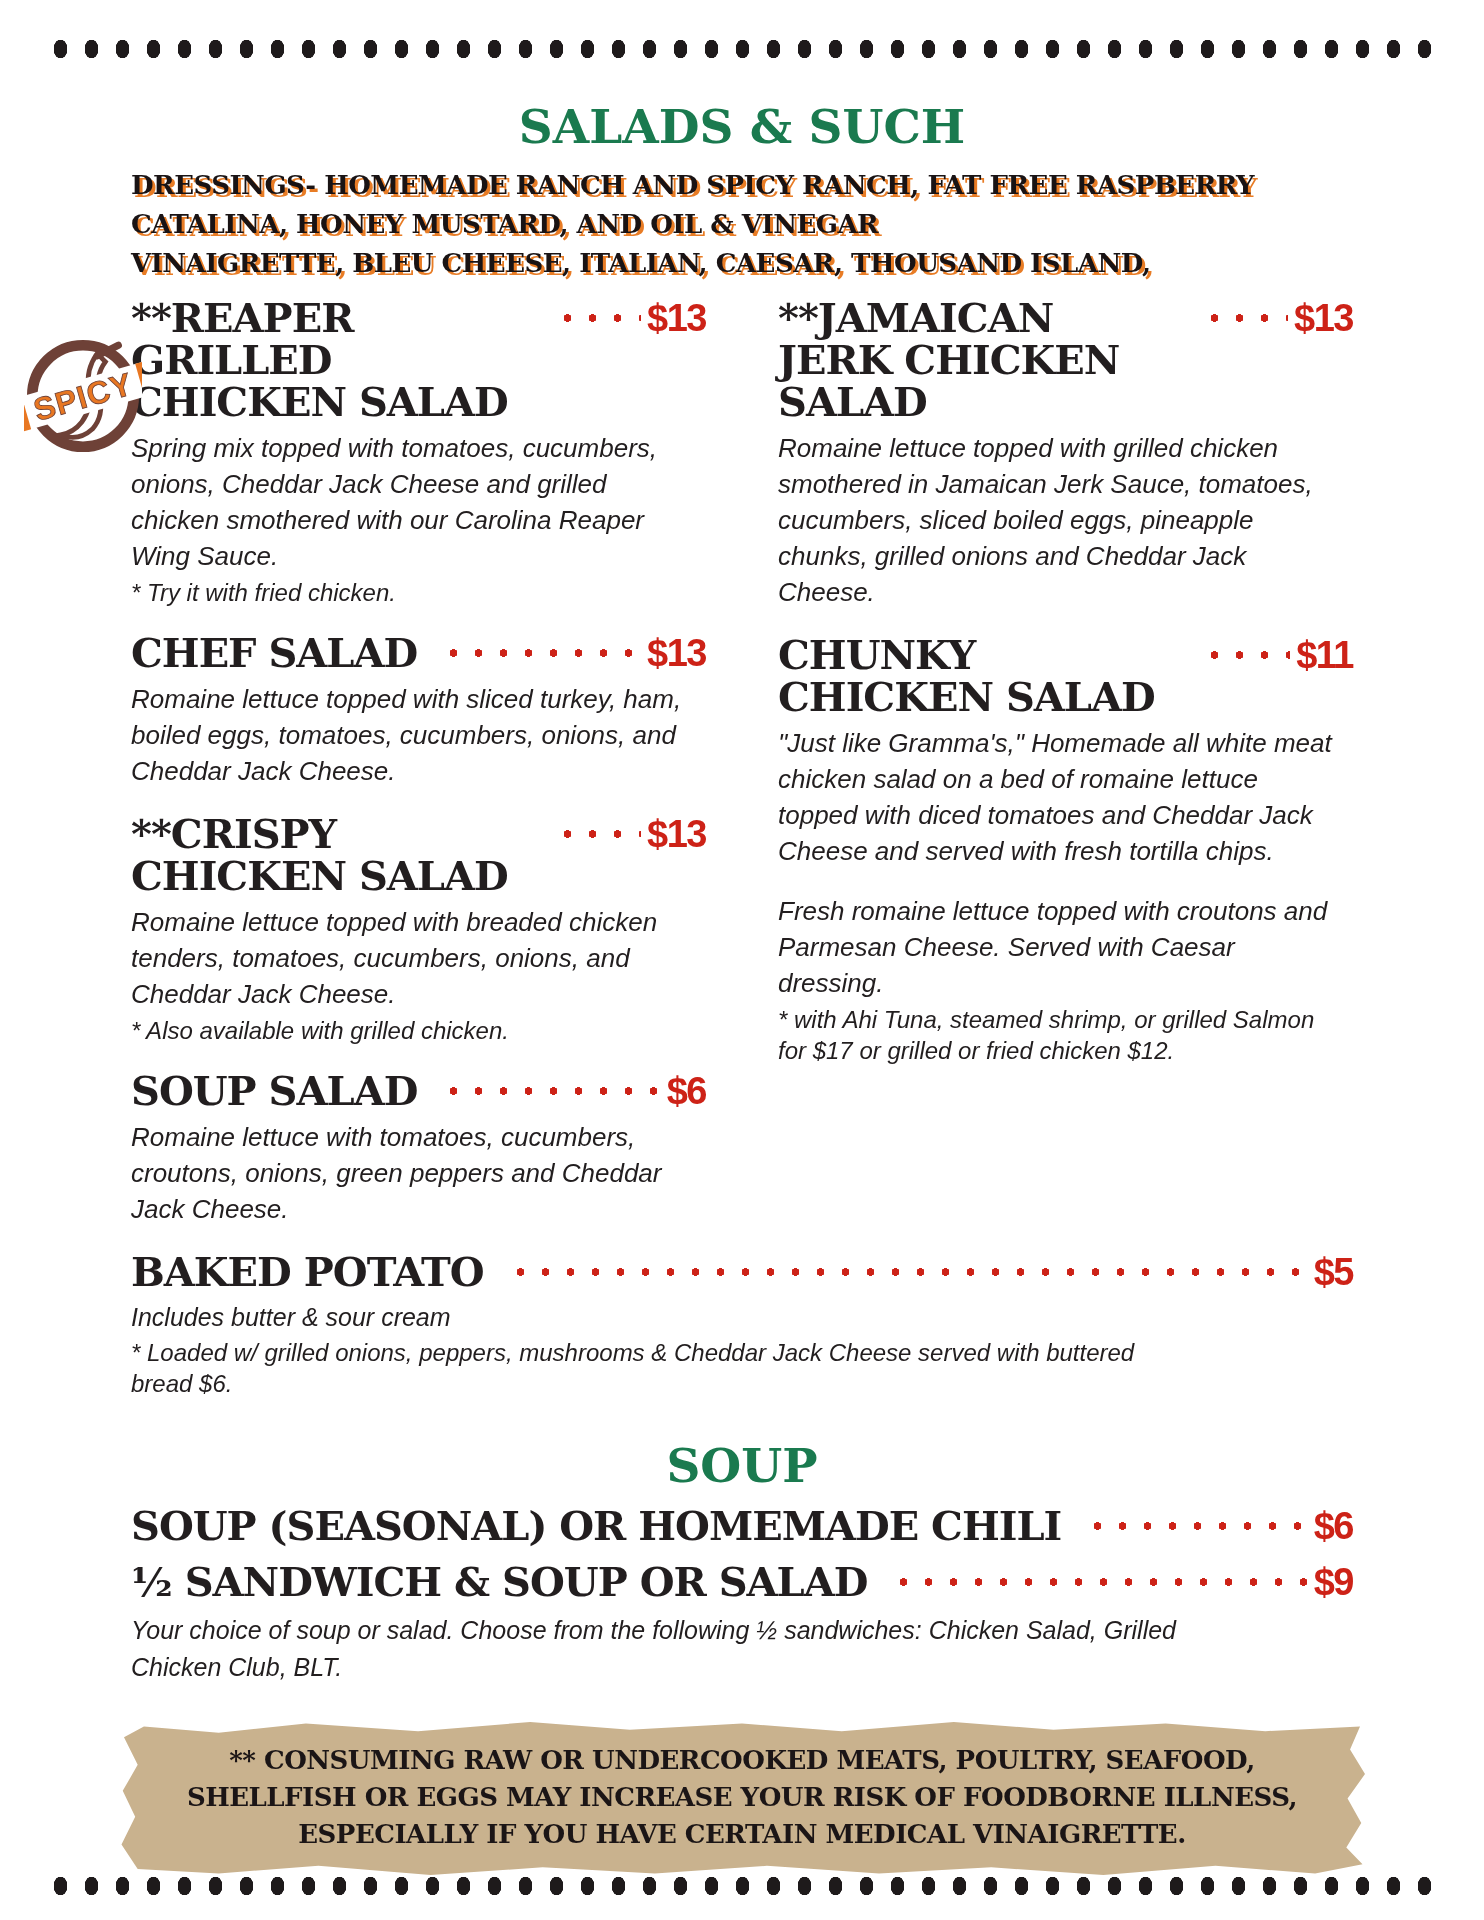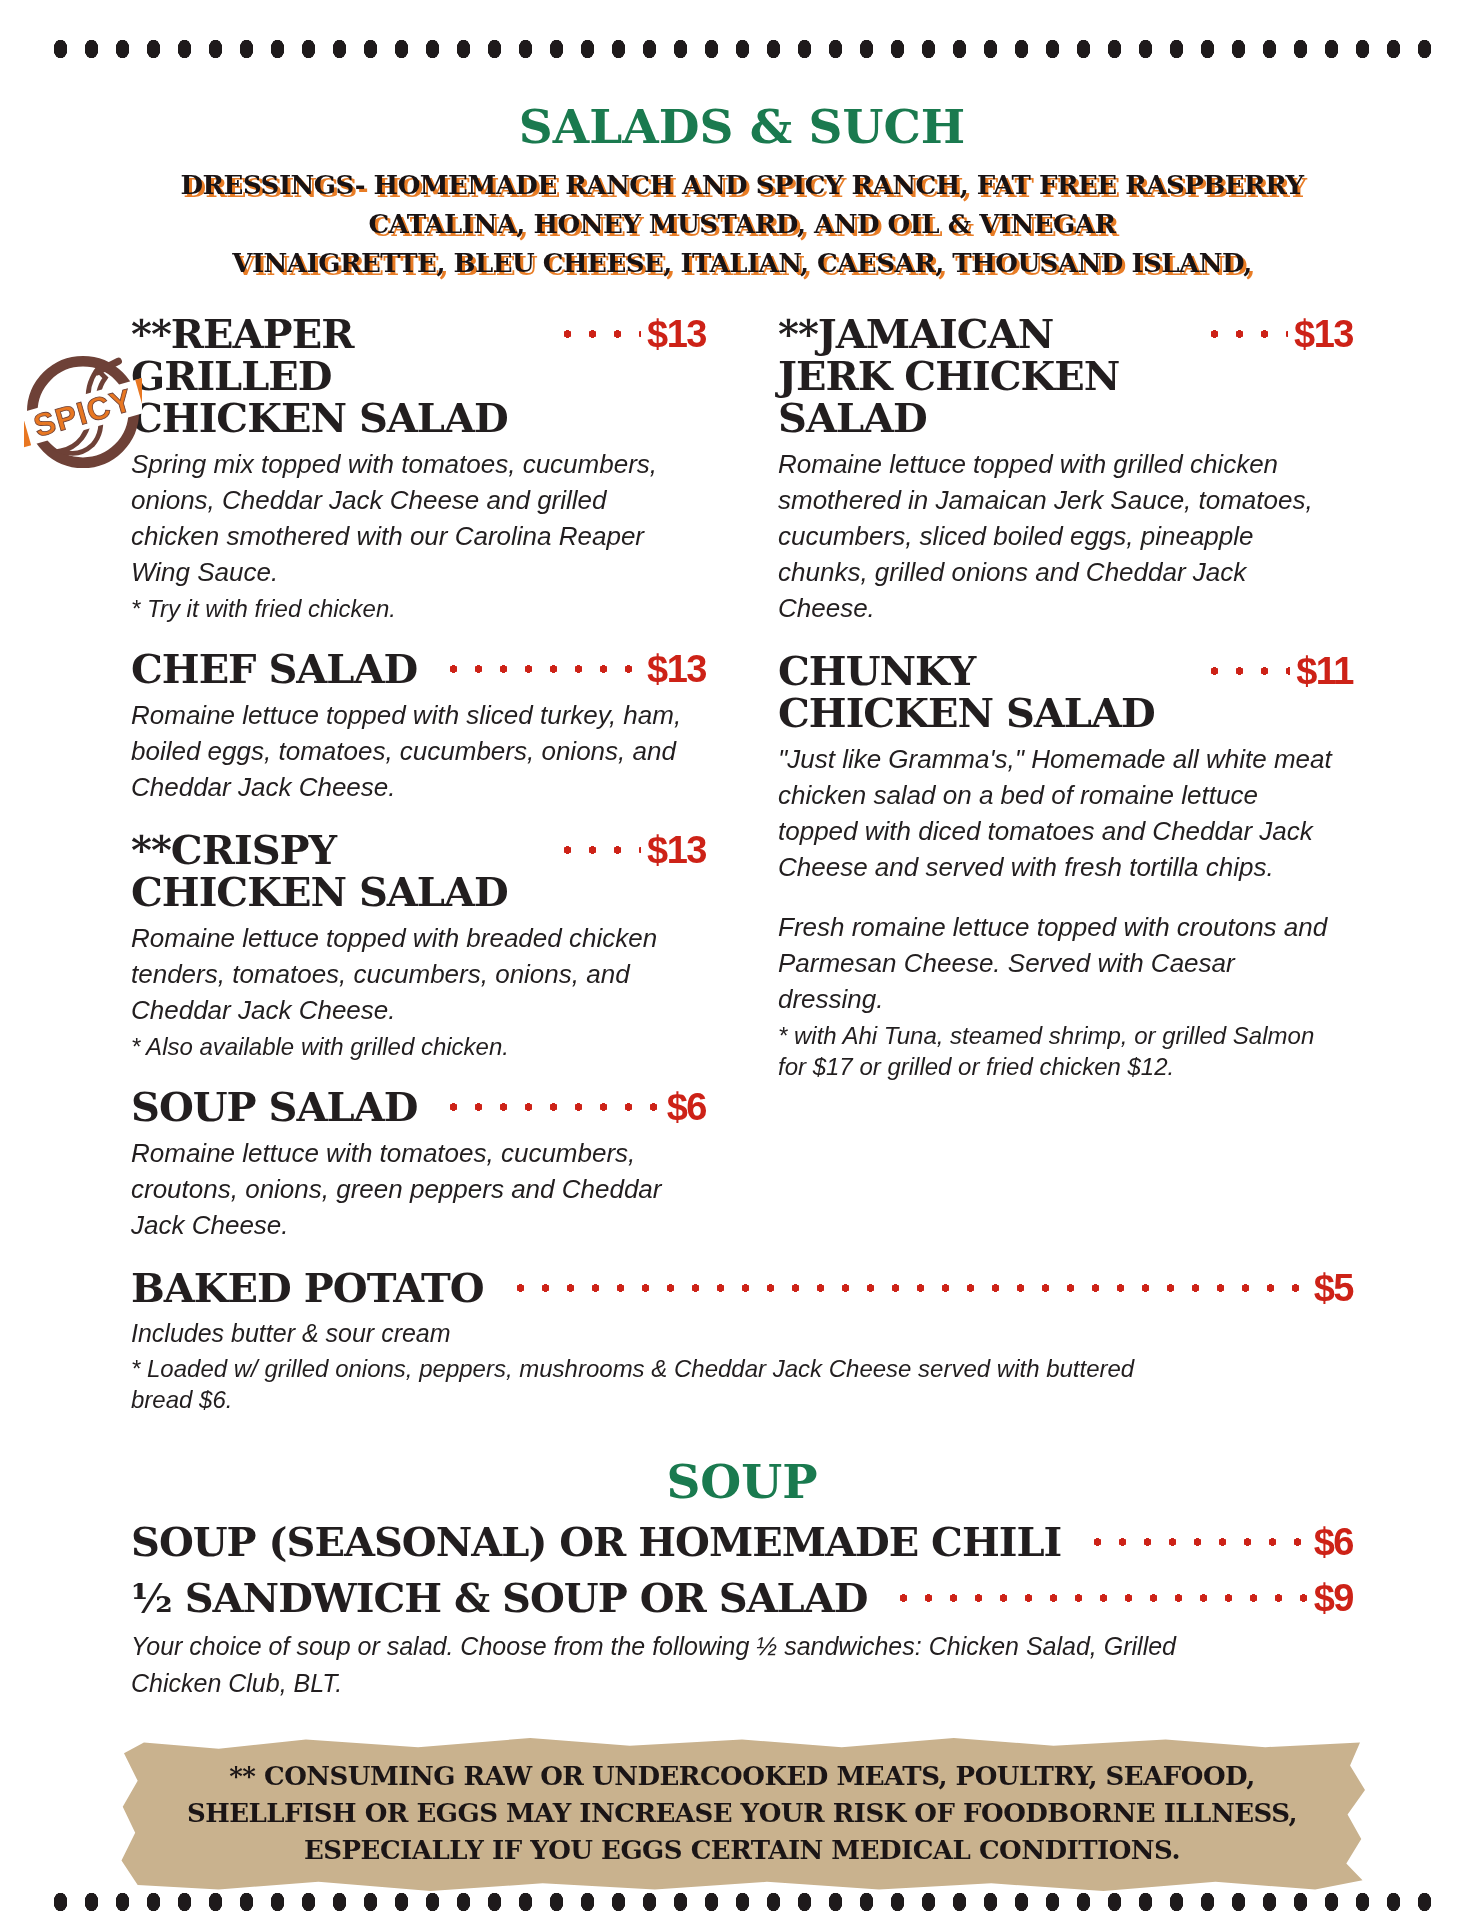--- a/index.html
+++ b/index.html
@@ -30,28 +30,27 @@
   .section-title{
     text-align:center;
     font-family:"DejaVu Serif",serif;
     font-weight:700;
     font-size:47px;line-height:54px;
     color:#1a7a4f;
     letter-spacing:0px;
     margin:16px 0 12px 0;
   }
   .dressings{
-    text-align:center;
     font-family:"DejaVu Serif",serif;
     font-weight:700;
     font-size:26px;line-height:39px;
     letter-spacing:-0.5px;
     color:#191314;
     text-shadow:3px 3px 0 #e87c25;
-    margin-bottom:30px;
+    margin-bottom:14px;
   }
   
   .grid{display:grid;grid-template-columns:1fr 1fr;column-gap:72px;}
   .item{margin-bottom:24px;}
   .item-head{display:flex;align-items:flex-start;}
   .item-name{
     font-family:"DejaVu Serif",serif;
     font-weight:700;
     font-size:40px;line-height:42px;
     letter-spacing:-1px;
@@ -235,17 +234,17 @@
       <div class="item-head">
         <span class="item-name">½ SANDWICH &amp; SOUP OR SALAD</span>
         <span class="leader"></span>
         <span class="price">$9</span>
       </div>
       <p class="desc">Your choice of soup or salad. Choose from the following ½ sandwiches: Chicken Salad, Grilled Chicken Club, BLT.</p>
     </div>
 
   </div>
 
-  <div class="disclaimer">** CONSUMING RAW OR UNDERCOOKED MEATS, POULTRY, SEAFOOD, SHELLFISH OR EGGS MAY INCREASE YOUR RISK OF FOODBORNE ILLNESS, ESPECIALLY IF YOU EGGS CERTAIN MEDICAL CONDITIONS.</div>
+  <div class="disclaimer">** CONSUMING RAW OR UNDERCOOKED MEATS, POULTRY, SEAFOOD, SHELLFISH OR EGGS MAY INCREASE YOUR RISK OF FOODBORNE ILLNESS, ESPECIALLY IF YOU HAVE CERTAIN MEDICAL VINAIGRETTE.</div>
 
   <div class="dots bottom"></div>
 
 </div>
 
 </body></html>

